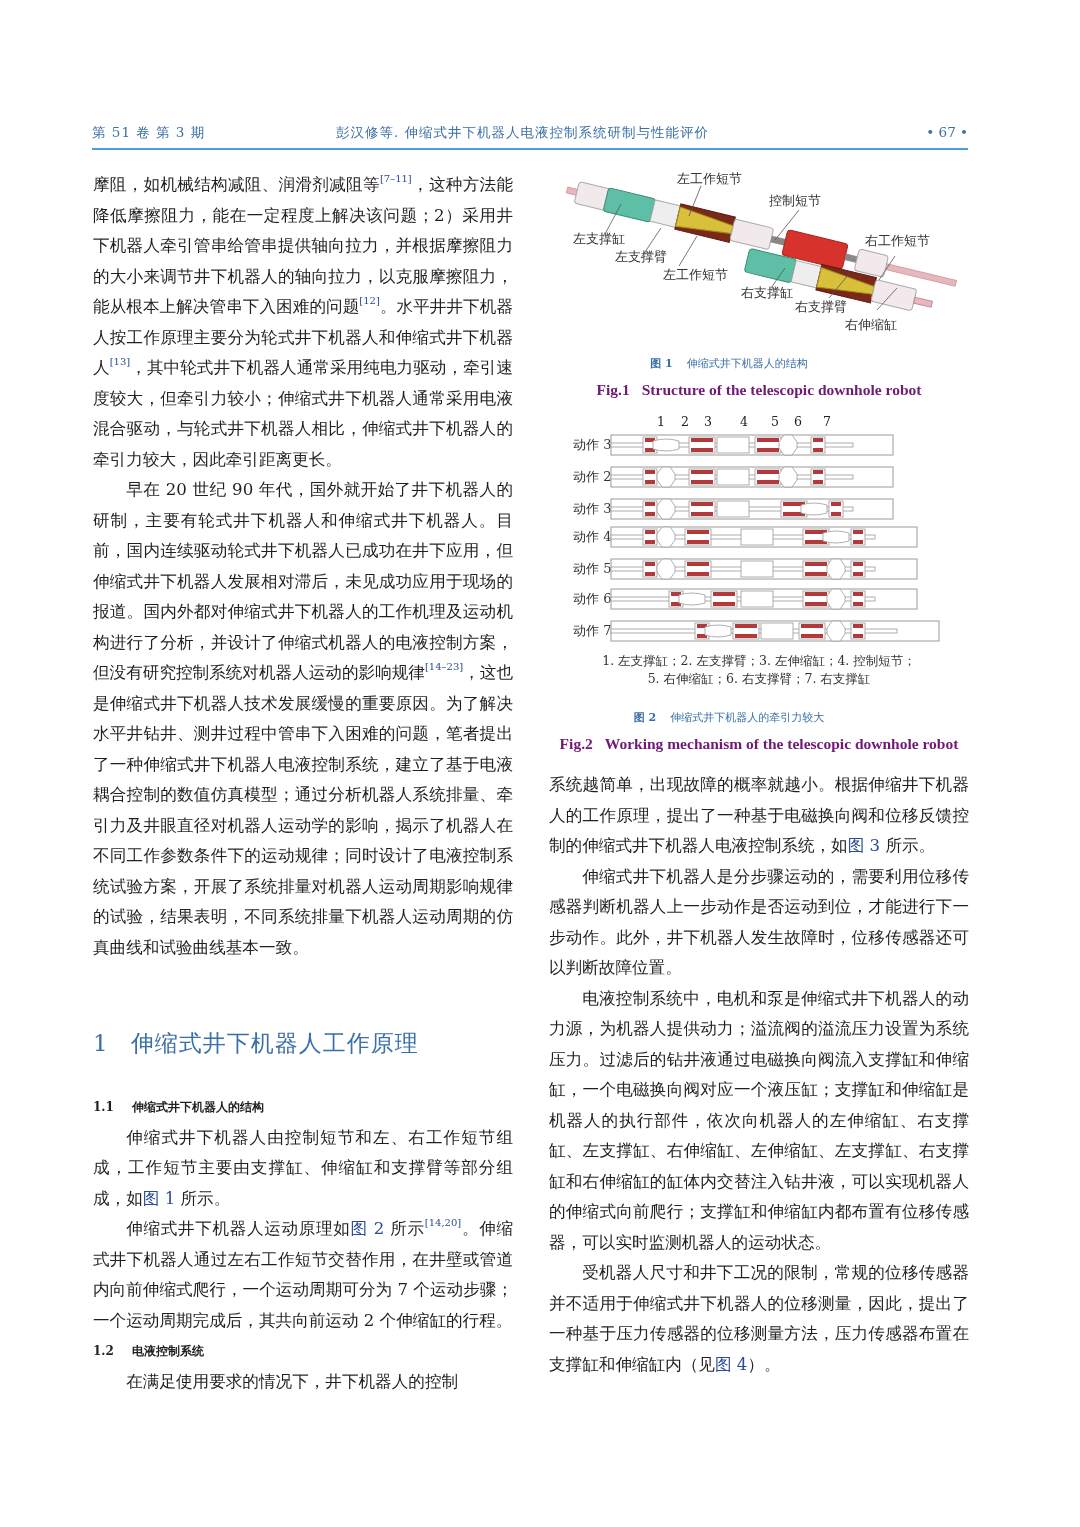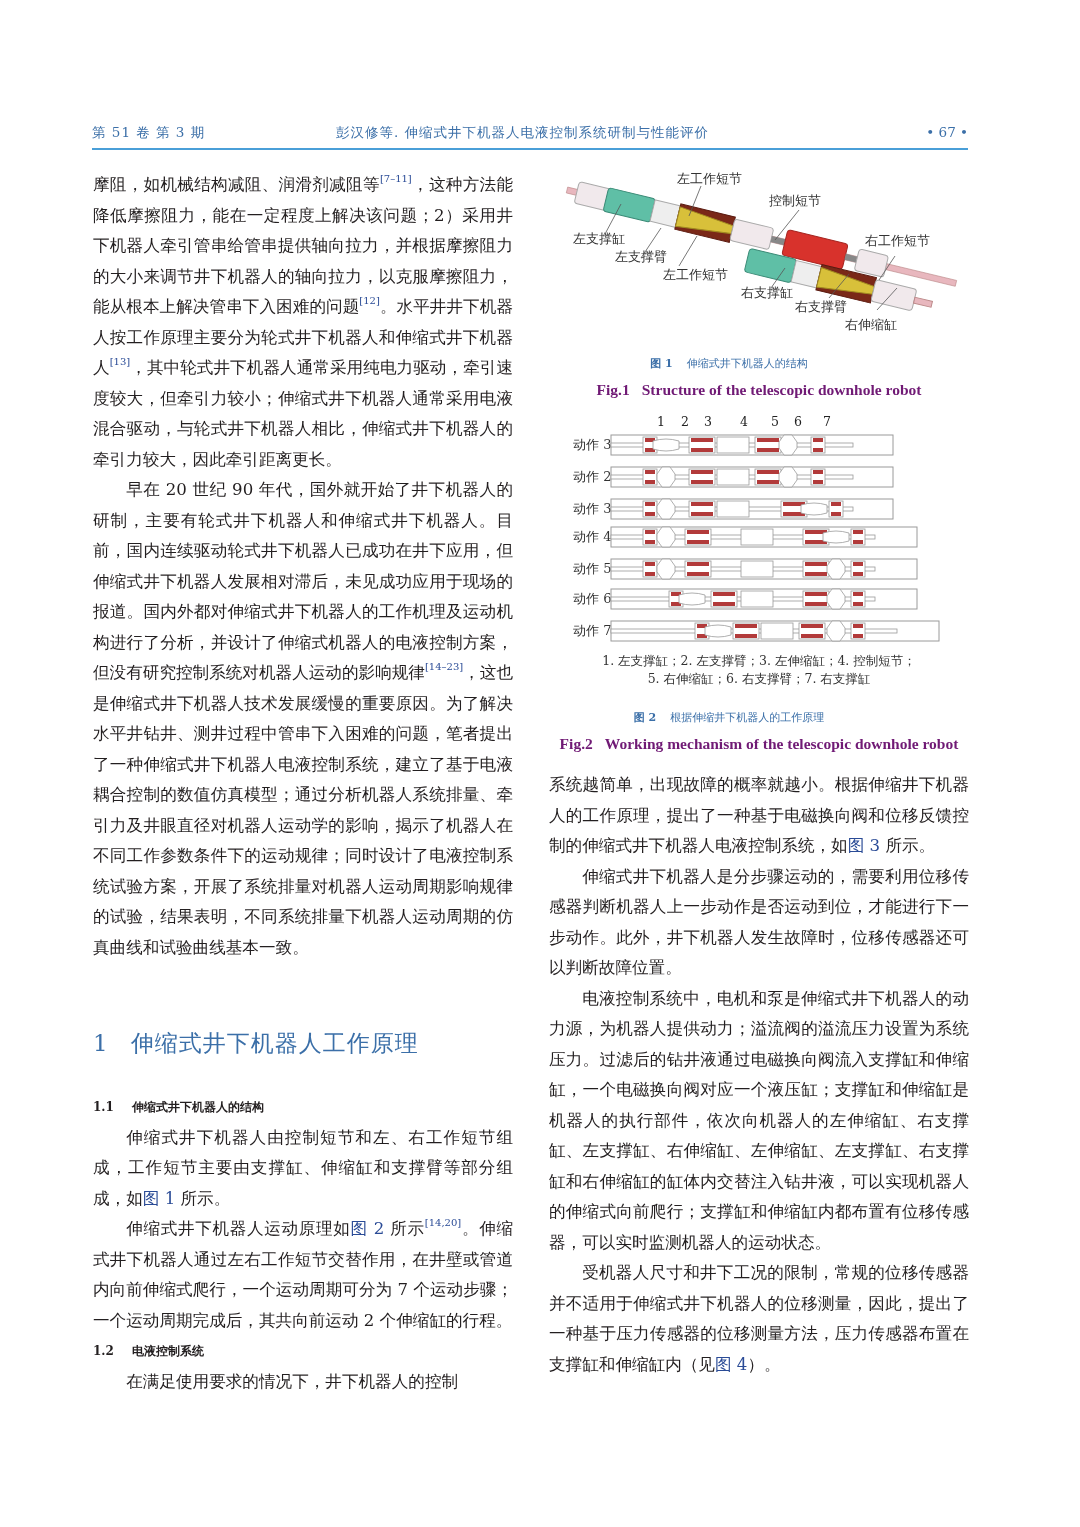--- a/index.html
+++ b/index.html
@@ -265,21 +265,21 @@
       <polygon points="262,8 267,1 275,1 280,8 280,14 275,21 267,21 262,14" fill="#fff" stroke="#9a9a9a" stroke-width="0.8"></polygon>
       <rect x="286" y="3" width="14" height="16" fill="#fff" stroke="#9a9a9a" stroke-width="0.8"></rect>
       <rect x="288" y="4" width="10" height="4" fill="#b23a3a"></rect>
       <rect x="288" y="14" width="10" height="4" fill="#b23a3a"></rect>
     </svg>
   </div>
 <div class="legend" style="top:652px;">
   <div>1. 左支撑缸；2. 左支撑臂；3. 左伸缩缸；4. 控制短节；</div>
   <div>5. 右伸缩缸；6. 右支撑臂；7. 右支撑缸</div>
 </div>
-<div class="cap-cn" style="top:710px;"><span class="fn">图 2</span><span>根据伸缩井下机器人的工作原理</span></div>
+<div class="cap-cn" style="top:710px;"><span class="fn">图 2</span><span>伸缩式井下机器人的牵引力较大</span></div>
 <div class="cap-en" style="top:735px;"><span class="fn">Fig.2</span><span>Working mechanism of the telescopic downhole robot</span></div>
 
 <div class="col col-right" style="top:770px;">
   <p><span>系统越简单，出现故障的概率就越小。根据伸缩井下机器人的工作原理，提出了一种基于电磁换向阀和位移反馈控制的伸缩式井下机器人电液控制系统，如</span><span class="xref">图 3</span><span> 所示。</span></p>
   <p class="ind"><span>伸缩式井下机器人是分步骤运动的，需要利用位移传感器判断机器人上一步动作是否运动到位，才能进行下一步动作。此外，井下机器人发生故障时，位移传感器还可以判断故障位置。</span></p>
   <p class="ind"><span>电液控制系统中，电机和泵是伸缩式井下机器人的动力源，为机器人提供动力；溢流阀的溢流压力设置为系统压力。过滤后的钻井液通过电磁换向阀流入支撑缸和伸缩缸，一个电磁换向阀对应一个液压缸；支撑缸和伸缩缸是机器人的执行部件，依次向机器人的左伸缩缸、右支撑缸、左支撑缸、右伸缩缸、左伸缩缸、左支撑缸、右支撑缸和右伸缩缸的缸体内交替注入钻井液，可以实现机器人的伸缩式向前爬行；支撑缸和伸缩缸内都布置有位移传感器，可以实时监测机器人的运动状态。</span></p>
   <p class="ind"><span>受机器人尺寸和井下工况的限制，常规的位移传感器并不适用于伸缩式井下机器人的位移测量，因此，提出了一种基于压力传感器的位移测量方法，压力传感器布置在支撑缸和伸缩缸内（见</span><span class="xref">图 4</span><span>）。</span></p>
 </div>
 
 </body></html>

